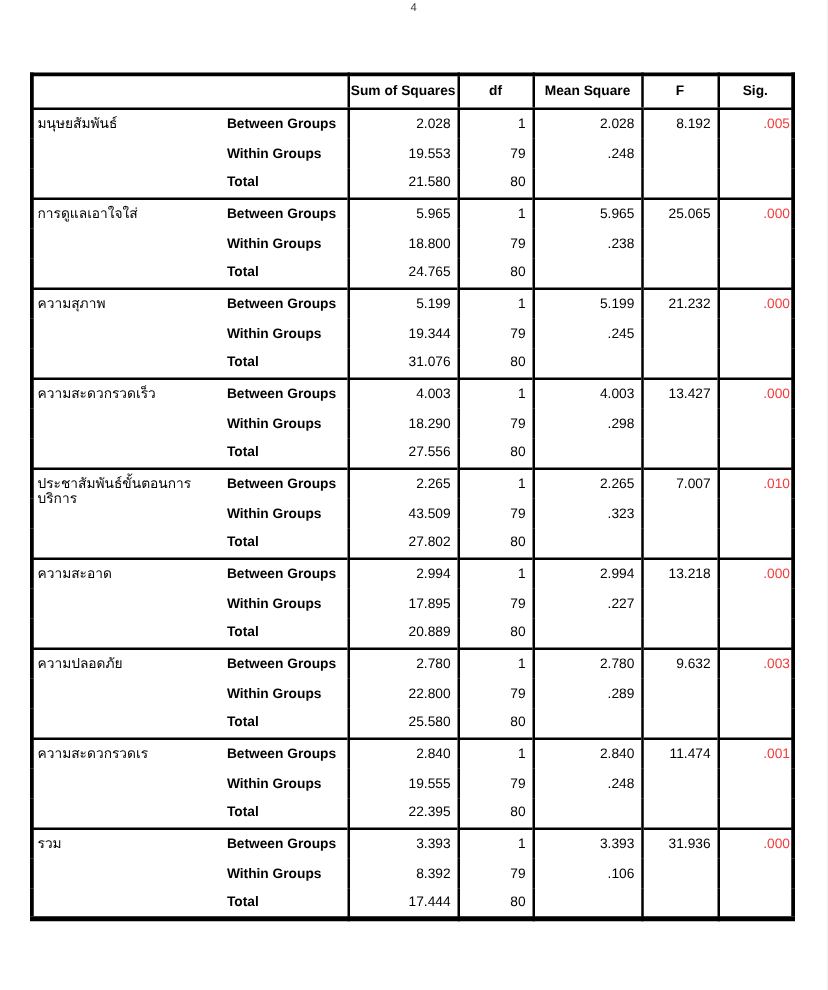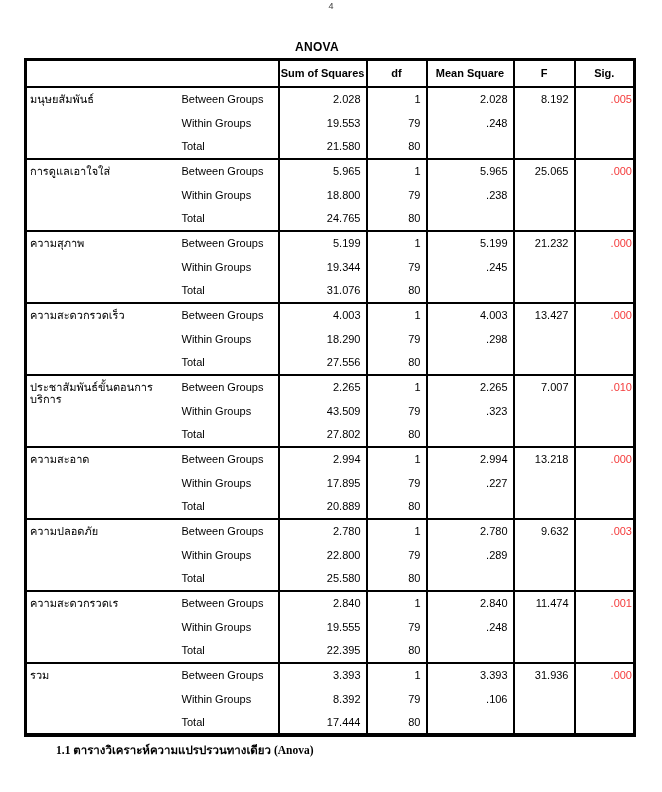--- a/index.html
+++ b/index.html
@@ -61,20 +61,21 @@
     font-size: 11px;
   }
   td.var-label {
     vertical-align: top;
     padding: 5px 2px 12px 3px;
     line-height: 12px;
   }
   td.group-label {
     text-align: left;
     padding-left: 2px;
+    font-weight: bold;
   }
   td.num {
     text-align: right;
     padding-right: 5px;
   }
   td.sig {
     padding-right: 1px;
     color: var(--sig-color, #f43b3b);
   }
   tbody tr.group-start td { border-top: 2px solid #000; }
@@ -85,21 +86,20 @@
     font-family: "Liberation Serif", "DejaVu Serif", serif;
     font-size: 11.5px;
     font-weight: 600;
   }
 </style>
 </head>
 <body>
 
 <div class="page">
   <div class="page-number">4</div>
-  <div class="table-title">ANOVA</div>
 
   <table class="anova">
     <colgroup>
       <col class="c-var">
         <col class="c-group">
         <col class="c-ss">
         <col class="c-df">
         <col class="c-ms">
         <col class="c-f">
         <col class="c-sig">
@@ -336,14 +336,13 @@
           <td class="group-label">Total</td>
           <td class="num vline">17.444</td>
           <td class="num vline">80</td>
           <td class="num vline"></td>
           <td class="num vline"></td>
           <td class="num sig vline"></td>
         </tr>
       </tbody>
   </table>
 
-  <div class="caption">1.1 ตารางวิเคราะห์ความแปรปรวนทางเดียว (Anova)</div>
 </div>
 
 </body></html>

